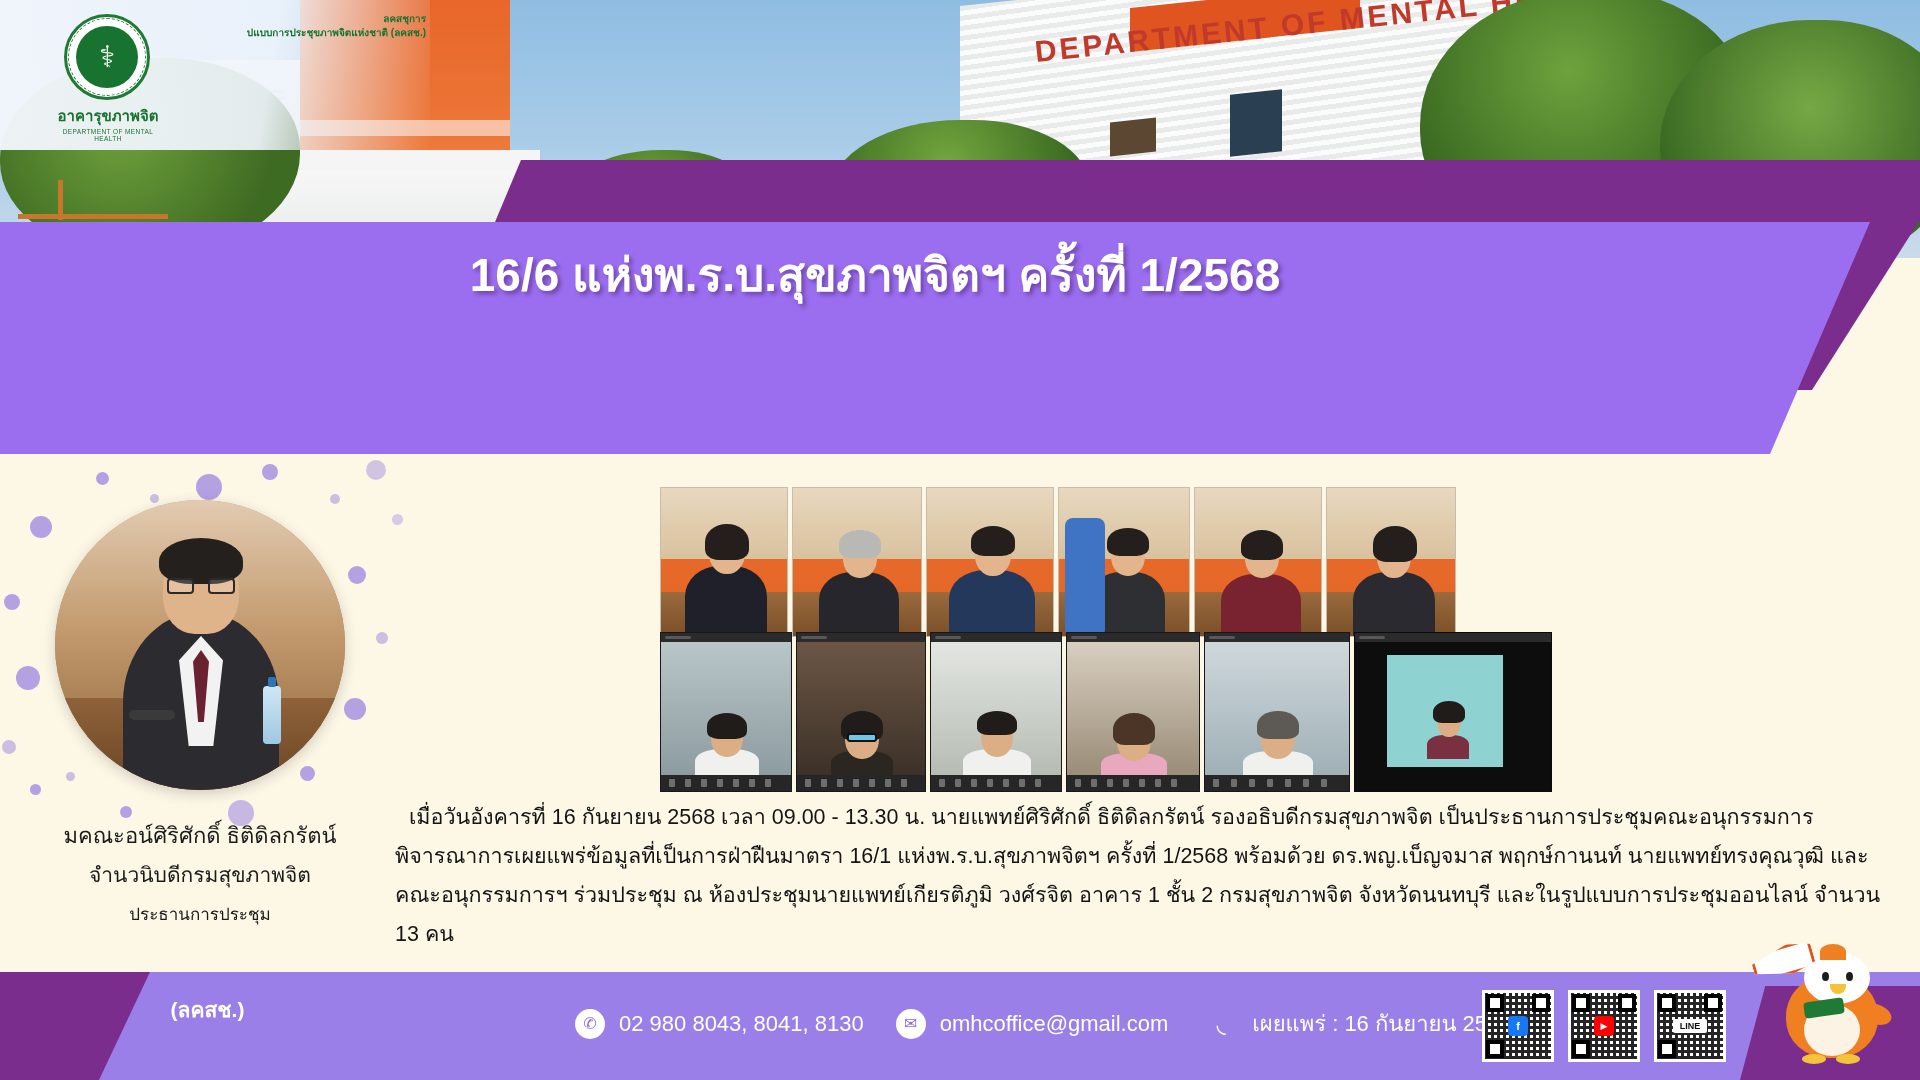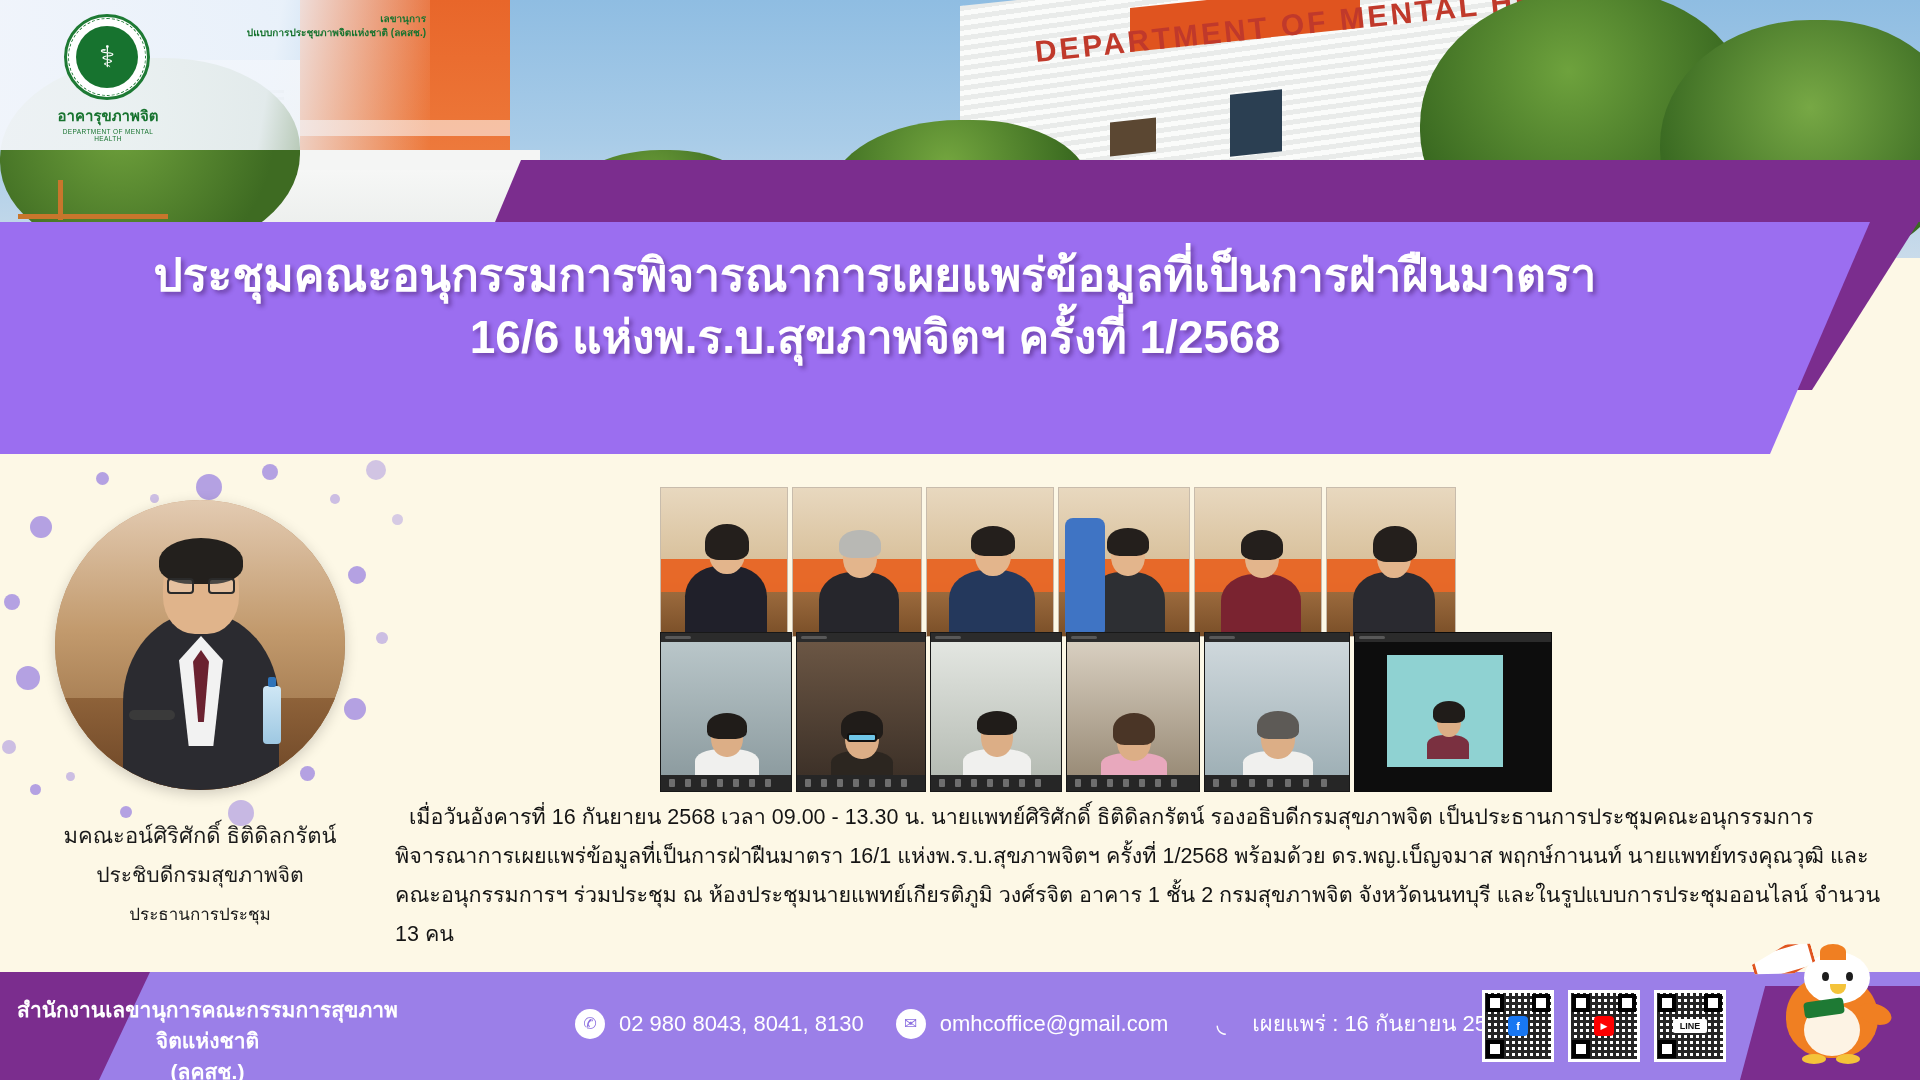--- a/index.html
+++ b/index.html
@@ -224,29 +224,28 @@
   <div class="seal">
     <div class="seal-inner">
         <span>⚕</span>
       </div>
   </div>
   <div class="seal-ring"></div>
   <div class="seal-cap">
     <span>อาคารุขภาพจิต</span>
     <small>DEPARTMENT OF MENTAL HEALTH</small>
   </div>
-  <div class="brand-sub1">เลขานุการ</div>
+  <div class="brand-sub1">ลคสชุการ</div>
   <div class="brand-sub2">ปแบบการประชุขภาพจิตแห่งชาติ (ลคสช.)</div>
 </div>
 
 <div class="banner-dark"></div>
 <div class="banner-dark-tail"></div>
 <div class="banner-main">
   <div class="title">
-    <div>ประชุมคณะอนุกรรมการพิจารณาการเผยแพร่ข้อมูลที่เป็นการฝ่าฝืนมาตรา</div>
     <div>16/6 แห่งพ.ร.บ.สุขภาพจิตฯ ครั้งที่ 1/2568</div>
   </div>
 </div>
 
 <div class="body-area"></div>
 
 <div class="dots">
   <span class="dot" style="left:30px;top:62px;width:22px;height:22px;"></span>
   <span class="dot" style="left:96px;top:18px;width:13px;height:13px;"></span>
   <span class="dot" style="left:150px;top:40px;width:9px;height:9px;opacity:.5"></span>
@@ -280,21 +279,21 @@
     <div class="p-glass">
         <i></i>
         <i></i>
       </div>
     <div class="p-bottle"></div>
     <div class="p-mic"></div>
   </div>
 </div>
 
 <div class="cap n1">มคณะอน์ศิริศักดิ์ ธิติดิลกรัตน์</div>
-<div class="cap n2">ประชิบดีกรมสุขภาพจิต</div>
+<div class="cap n2">จำนวนิบดีกรมสุขภาพจิต</div>
 <div class="cap n3">ประธานการประชุม</div>
 
 <div class="collage">
   <div class="ph" style="left:0px;width:128px;height:150px;">
     <div class="rm-wall"></div>
       <div class="rm-chair" style="background:#e8621f"></div>
       <div class="rm-desk"></div>
     <div class="f-body" style="left:24px;top:78px;width:82px;height:72px;background:#20202a"></div>
     <div class="f-head" style="left:48px;top:44px;width:36px;height:42px;"></div>
     <div class="f-hair" style="left:44px;top:36px;width:44px;height:36px;"></div>
@@ -447,21 +446,20 @@
 
 <div class="para">
   <p> เมื่อวันอังคารที่ 16 กันยายน 2568 เวลา 09.00 - 13.30 น. นายแพทย์ศิริศักดิ์ ธิติดิลกรัตน์ รองอธิบดีกรมสุขภาพจิต เป็นประธานการประชุมคณะอนุกรรมการพิจารณาการเผยแพร่ข้อมูลที่เป็นการฝ่าฝืนมาตรา 16/1 แห่งพ.ร.บ.สุขภาพจิตฯ ครั้งที่ 1/2568 พร้อมด้วย ดร.พญ.เบ็ญจมาส พฤกษ์กานนท์ นายแพทย์ทรงคุณวุฒิ และคณะอนุกรรมการฯ ร่วมประชุม ณ ห้องประชุมนายแพทย์เกียรติภูมิ วงศ์รจิต อาคาร 1 ชั้น 2 กรมสุขภาพจิต จังหวัดนนทบุรี และในรูปแบบการประชุมออนไลน์ จำนวน 13 คน</p>
 </div>
 
 <div class="footer"></div>
 <div class="footer-dark"></div>
 <div class="footer-dark-r"></div>
 
 <div class="f-org">
-  <div>สำนักงานเลขานุการคณะกรรมการสุขภาพจิตแห่งชาติ</div>
   <div>(ลคสช.)</div>
 </div>
 
 <div class="f-contact">
   <span class="ic">✆</span>
   <span>02 980 8043, 8041, 8130</span>
   <span class="ic" style="margin-left:18px">✉</span>
   <span>omhcoffice@gmail.com</span>
   <span class="ic flat" style="margin-left:22px">◟</span>
   <span>เผยแพร่ : 16 กันยายน 2568</span>

